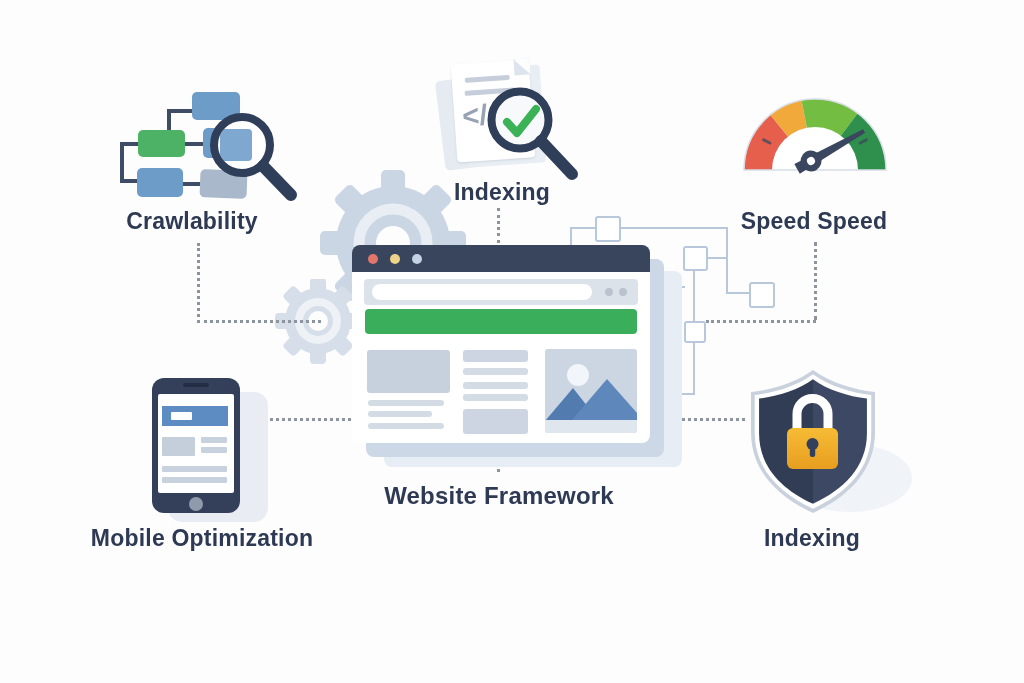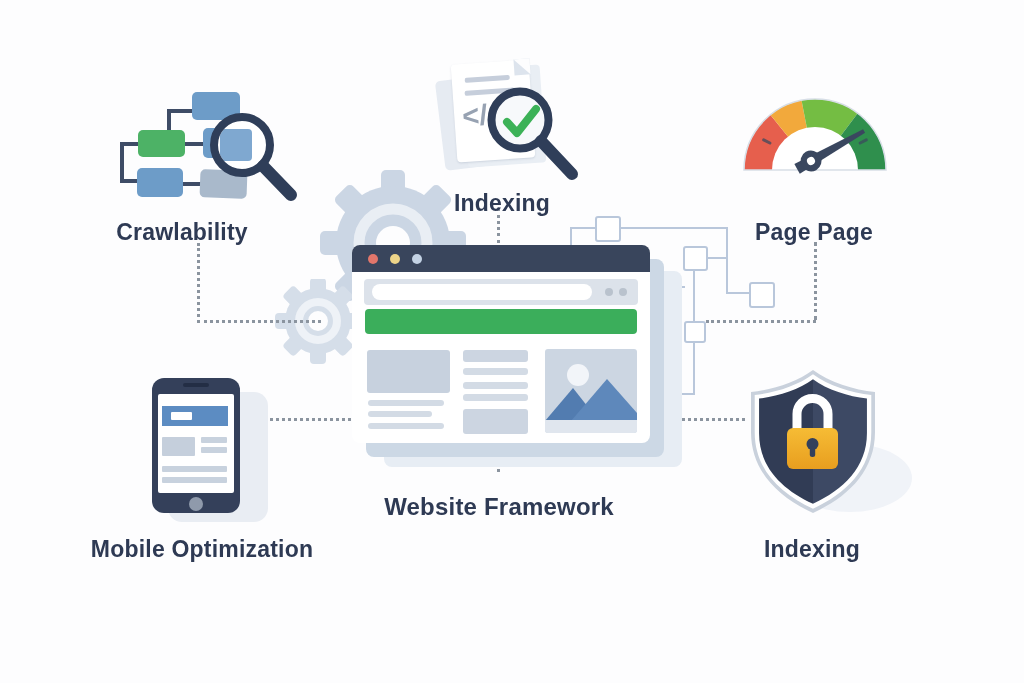--- a/index.html
+++ b/index.html
@@ -1,20 +1,20 @@
 <!DOCTYPE html>
 <html><head>
 <meta charset="utf-8">
 <style>
   html,body{margin:0;padding:0;background:#fff;}
   #stage{position:relative;width:1024px;height:683px;background:#fdfdfe;overflow:hidden;
          font-family:"Liberation Sans",sans-serif;}
   .abs{position:absolute;}
   .label{position:absolute;transform:translateX(-50%);font-size:23px;font-weight:600;
-         color:#2e3a54;white-space:nowrap;letter-spacing:.2px;margin-top:11px;}
+         color:#2e3a54;white-space:nowrap;letter-spacing:.2px;}
   .dotv{position:absolute;border-left:3px dotted #8b949f;width:0;}
   .doth{position:absolute;border-top:3px dotted #8b949f;height:0;}
   .fline{position:absolute;background:#b9c7db;}
   .fsq{position:absolute;background:#fff;border:2px solid #b9c7db;border-radius:3px;}
   
   .cbox{position:absolute;border-radius:5px;}
   .cline{position:absolute;background:#3e4c66;}
   
   #browser{position:absolute;left:352px;top:245px;width:298px;height:198px;background:#fff;border-radius:8px;}
   #titlebar{position:absolute;left:0;top:0;width:100%;height:27px;background:#39455c;border-radius:8px 8px 0 0;}
@@ -148,21 +148,21 @@
           <clipPath id="lens1">
             <circle cx="42" cy="42" r="24"></circle>
           </clipPath>
         </defs>
       <circle cx="42" cy="42" r="27" fill="#fff"></circle>
       <rect x="20" y="26" width="32" height="32" rx="4" fill="#7fa8d0" clip-path="url(#lens1)"></rect>
       <circle cx="42" cy="42" r="28" fill="none" stroke="#2f3e59" stroke-width="8"></circle>
       <line x1="63" y1="63" x2="91" y2="92" stroke="#2f3e59" stroke-width="12" stroke-linecap="round"></line>
     </svg>
   </div>
-  <div class="label" style="left:182px;top:208px">Crawlability</div>
+  <div class="label" style="left:192px;top:208px">Crawlability</div>
 
   <div>
     <div class="abs" style="left:440px;top:76px;width:86px;height:90px;background:#e6ebf2;border-radius:5px;transform:rotate(-7deg)"></div>
     <div class="abs" style="left:465px;top:67px;width:78px;height:98px;background:#e9eef4;border-radius:4px;transform:rotate(-4deg)"></div>
     <div id="doc">
       <div class="fold"></div>
       <div class="abs" style="left:13px;top:14px;width:45px;height:5px;background:#c6cedb;border-radius:2px"></div>
       <div class="abs" style="left:12px;top:27px;width:50px;height:5px;background:#c6cedb;border-radius:2px"></div>
       <div id="code-glyph">&lt;/</div>
     </div>
@@ -185,21 +185,21 @@
     <rect x="121" y="50" width="10" height="3" rx="1.5" fill="#3c4a5e" opacity=".75" transform="rotate(-27 126 51)"></rect>
     <circle cx="78" cy="80" r="43" fill="#fff"></circle>
     <rect x="0" y="80" width="160" height="26" fill="#fdfdfe"></rect>
     <path d="M 7 80 A 71 71 0 0 1 149 80 Z" fill="none" stroke="#d7dee6" stroke-width="1.5"></path>
     <g transform="translate(74,71) rotate(-29.5)">
       <polygon points="-16,-5.5 -16,5.5 61,2 61,-2" fill="#3a475f"></polygon>
       <circle r="10.5" fill="#3a475f"></circle>
       <circle r="4" fill="#fff"></circle>
     </g>
   </svg>
-  <div class="label" style="left:814px;top:208px">Page Page</div>
+  <div class="label" style="left:814px;top:208px">Speed Speed</div>
 
   <div class="abs" style="left:168px;top:392px;width:100px;height:130px;background:#e9edf3;border-radius:14px"></div>
   <div id="phone">
     <div class="abs" style="left:31px;top:5px;width:26px;height:4px;background:#232e45;border-radius:2px"></div>
     <div class="abs" style="left:6px;top:16px;width:76px;height:99px;background:#fff;border-radius:2px">
       <div class="abs" style="left:4px;top:12px;width:66px;height:20px;background:#5c8cc2">
         <div class="abs" style="left:9px;top:6px;width:21px;height:8px;background:#fff;border-radius:1px"></div>
       </div>
       <div class="abs" style="left:4px;top:43px;width:33px;height:19px;background:#c5cfdc;border-radius:1px"></div>
       <div class="abs" style="left:43px;top:43px;width:26px;height:6px;background:#c8d2de;border-radius:1px"></div>

